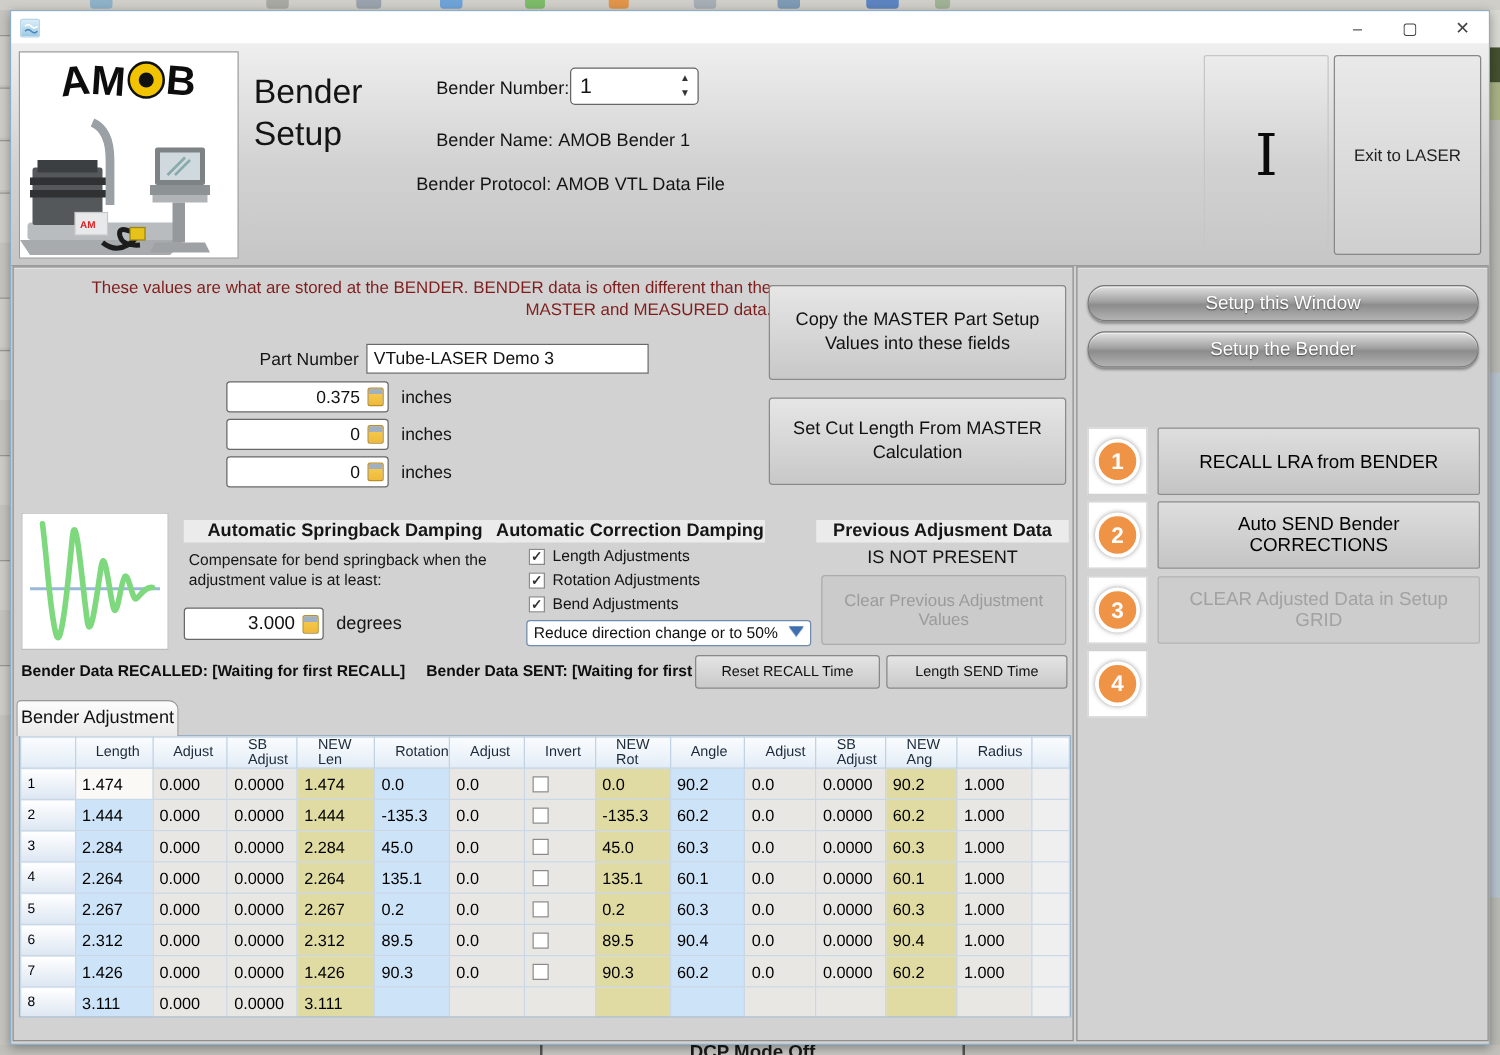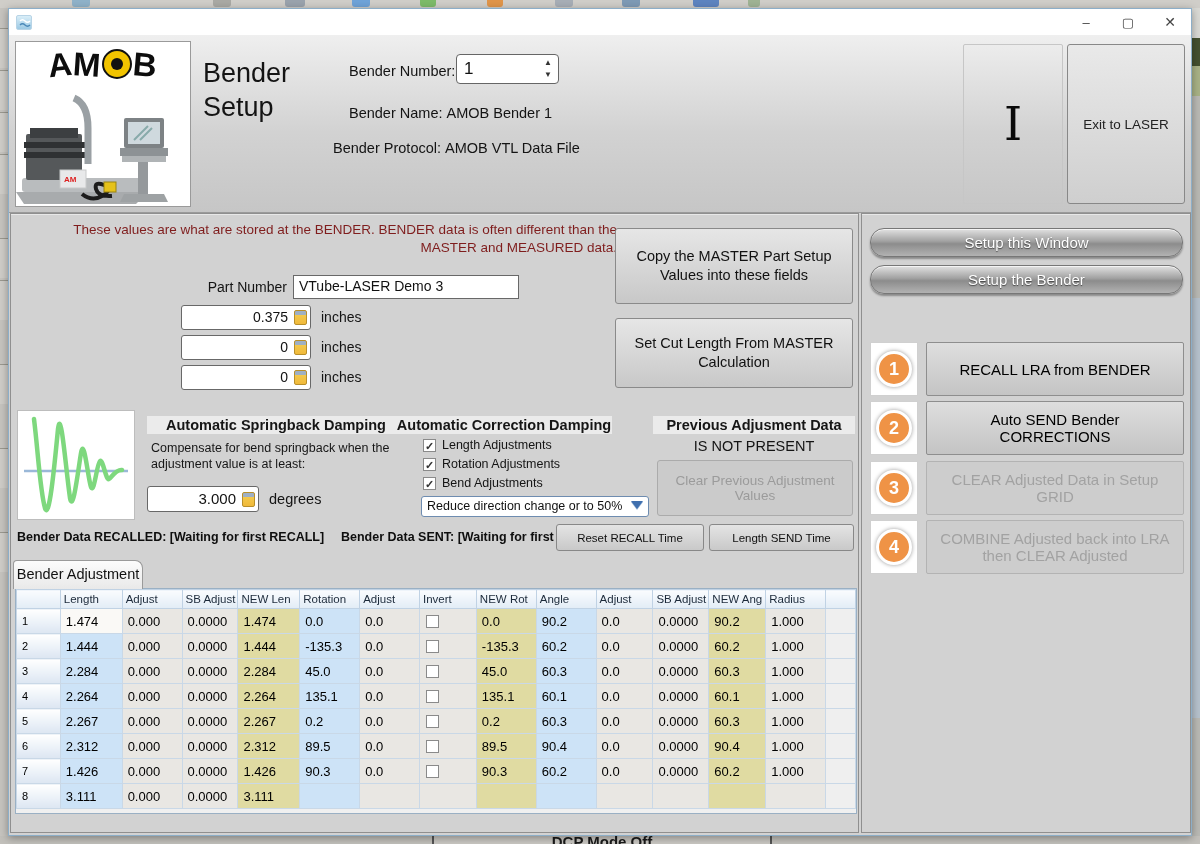--- a/index.html
+++ b/index.html
@@ -101,21 +101,21 @@
                border:1px solid #888; border-radius:3px; font-size:11.5px; color:#111;
                display:flex; align-items:center; justify-content:center; }
 
   .tab { position:absolute; left:2px; top:346px; width:130px; height:29px;
          background:linear-gradient(180deg,#fcfcfc,#e9e9e9); border:1px solid #9a9a9a; border-bottom:none;
          border-radius:4px 8px 0 0; font-size:14.5px; color:#111; text-align:center; line-height:27px; z-index:2; }
   .grid-wrap { position:absolute; left:4px; top:374px; width:842px; height:226px; background:#f0f0f0;
                border:1px solid #9ab0c4; overflow:hidden; z-index:1; }
   table.grid { border-collapse:collapse; table-layout:fixed; font-size:13px; }
   table.grid th { height:19px; background:linear-gradient(180deg,#fafcfe,#e2ecf6); border:1px solid #c0d2e4;
-                  font-weight:normal; font-size:11.5px; color:#1c2a3a; text-align:left; padding-left:3px; }
+                  font-weight:normal; font-size:11.5px; color:#1c2a3a; text-align:left; padding-left:16px; }
   table.grid td { height:25px; border:1px solid #c9d8e7; padding-left:5px; color:#000; }
   td.c-rowhead { background:linear-gradient(180deg,#ffffff,#dce6f2); font-size:11px; color:#20304a; }
   td.c-blue  { background:#cde3f7; }
   td.c-khaki { background:#e0dba2; }
   td.c-gray  { background:#e9e7e3; }
   td.c-sel   { background:#faf9f6; }
   td.c-fill  { background:#efefef; border:none; }
   .inv-cb { width:13px; height:13px; background:#fff; border:1px solid #8a8a8a; margin-left:6px; }
 
   
@@ -501,16 +501,14 @@
     <div class="step-btn enabled" style="top:187px;">Auto SEND Bender CORRECTIONS</div>
 
     <div class="step-box" style="top:247px;">
         <div class="step-circle">3</div>
       </div>
     <div class="step-btn disabled" style="top:247px;">CLEAR Adjusted Data in Setup GRID</div>
 
     <div class="step-box" style="top:306px;">
         <div class="step-circle">4</div>
       </div>
-    <div class="step-btn disabled" style="top:306px;">COMBINE Adjusted back into LRA
-then CLEAR Adjusted</div>
   </div>
 </div>
 
 </body></html>

